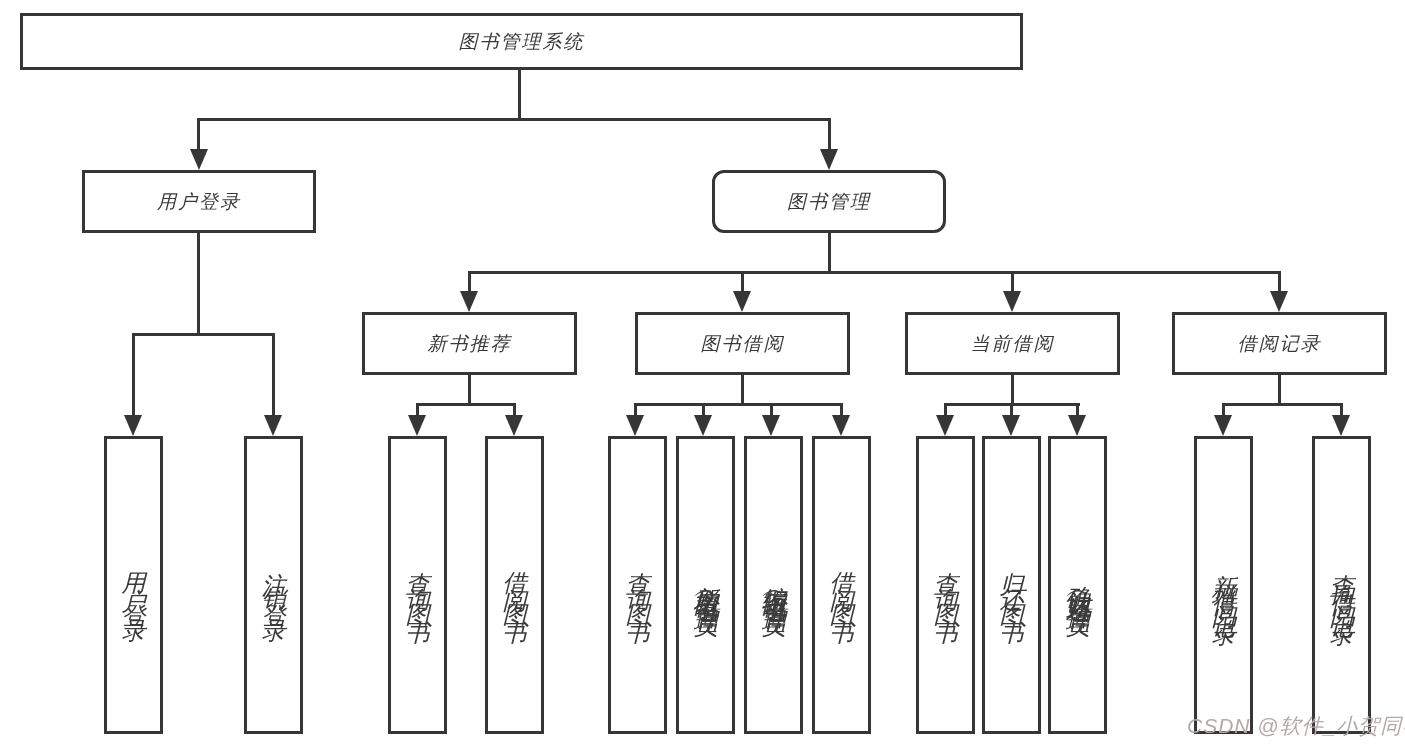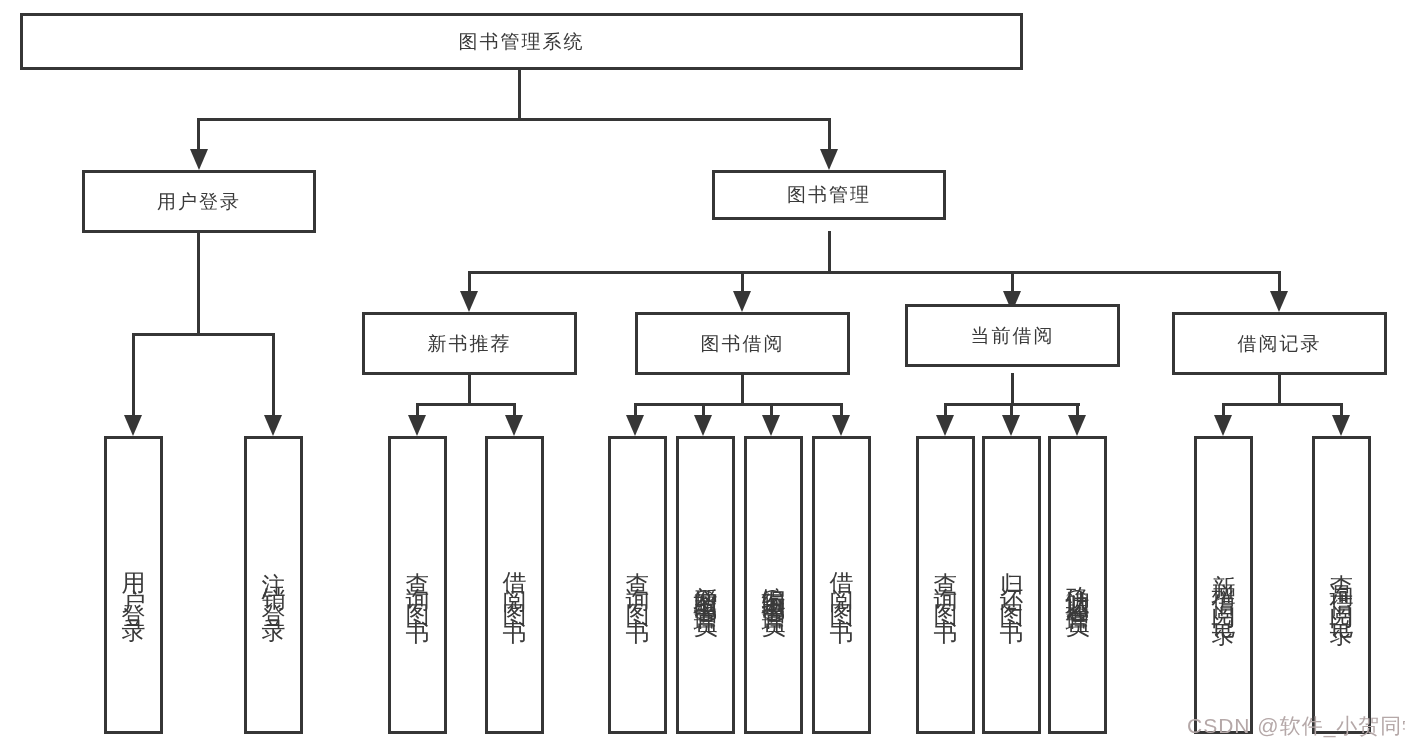--- a/index.html
+++ b/index.html
@@ -8,20 +8,21 @@
     --watermark:#b5a8a8;
     --background:#ffffff;
   }
   html,body{margin:0;padding:0;background:var(--background);}
   body{font-family:"Liberation Sans", sans-serif;}
   .canvas{
     position:relative;
     width:1405px;height:747px;
     background:var(--background);
     overflow:hidden;
+    font-style:italic;
   }
   
   .bx{
     position:absolute;
     box-sizing:border-box;
     background:#ffffff;
     border:3px solid var(--line);
     display:flex;align-items:center;justify-content:center;
     color:var(--text);
     font-size:19px;
@@ -72,21 +73,21 @@
   <div class="ln" style="left:518px;top:68px;width:3px;height:53px;"></div>
   <div class="ln" style="left:197px;top:118px;width:634px;height:3px;"></div>
   <div class="ln" style="left:197px;top:118px;width:3px;height:34px;"></div>
   <div class="ln" style="left:828px;top:118px;width:3px;height:34px;"></div>
   <div class="ar" style="left:190px;top:149px;"></div>
   <div class="ar" style="left:820px;top:149px;"></div>
 
   <div class="bx" style="left:82px;top:170px;width:234px;height:63px;">
     <span>用户登录</span>
   </div>
-  <div class="bx" style="left:712px;top:170px;width:234px;height:50px;">
+  <div class="bx" style="left:712px;top:170px;width:234px;height:63px;border-radius:12px;">
     <span>图书管理</span>
   </div>
 
   <div class="ln" style="left:197px;top:231px;width:3px;height:105px;"></div>
   <div class="ln" style="left:132px;top:333px;width:143px;height:3px;"></div>
   <div class="ln" style="left:132px;top:333px;width:3px;height:85px;"></div>
   <div class="ln" style="left:272px;top:333px;width:3px;height:85px;"></div>
   <div class="ar" style="left:124px;top:415px;"></div>
   <div class="ar" style="left:264px;top:415px;"></div>
 
@@ -100,21 +101,21 @@
   <div class="ar" style="left:733px;top:291px;"></div>
   <div class="ar" style="left:1003px;top:291px;"></div>
   <div class="ar" style="left:1270px;top:291px;"></div>
 
   <div class="bx" style="left:635px;top:312px;width:215px;height:63px;">
     <span>图书借阅</span>
   </div>
   <div class="bx" style="left:362px;top:312px;width:215px;height:63px;">
     <span>新书推荐</span>
   </div>
-  <div class="bx" style="left:905px;top:304px;width:215px;height:63px;">
+  <div class="bx" style="left:905px;top:312px;width:215px;height:63px;">
     <span>当前借阅</span>
   </div>
   <div class="bx" style="left:1172px;top:312px;width:215px;height:63px;">
     <span>借阅记录</span>
   </div>
 
   <div class="ln" style="left:468px;top:373px;width:3px;height:33px;"></div>
   <div class="ln" style="left:416px;top:403px;width:100px;height:3px;"></div>
   <div class="ln" style="left:416px;top:403px;width:3px;height:15px;"></div>
   <div class="ln" style="left:513px;top:403px;width:3px;height:15px;"></div>

